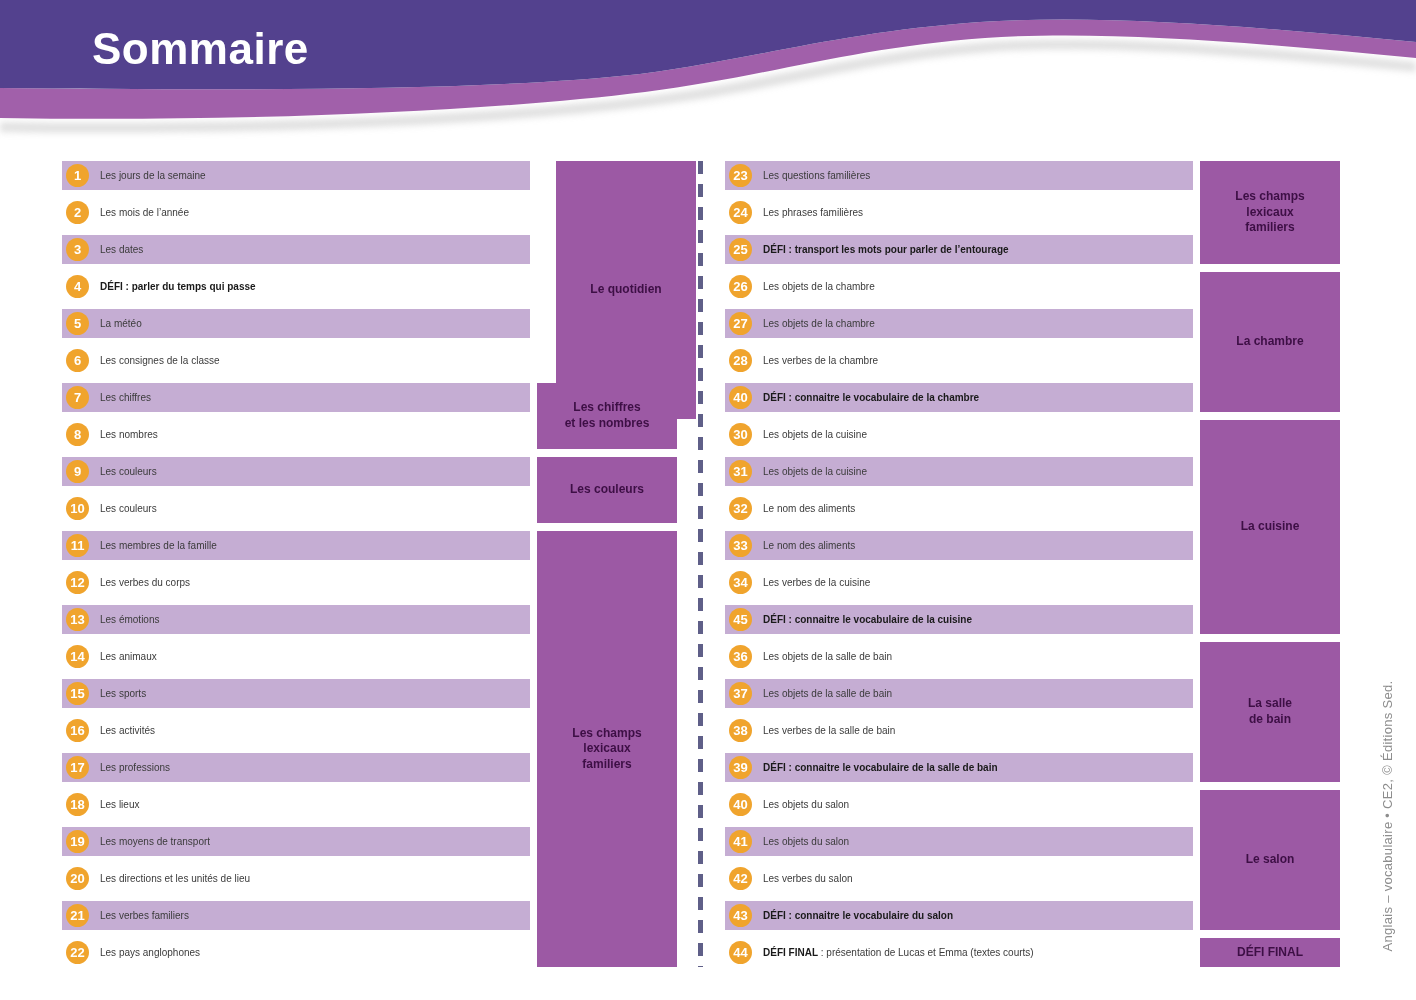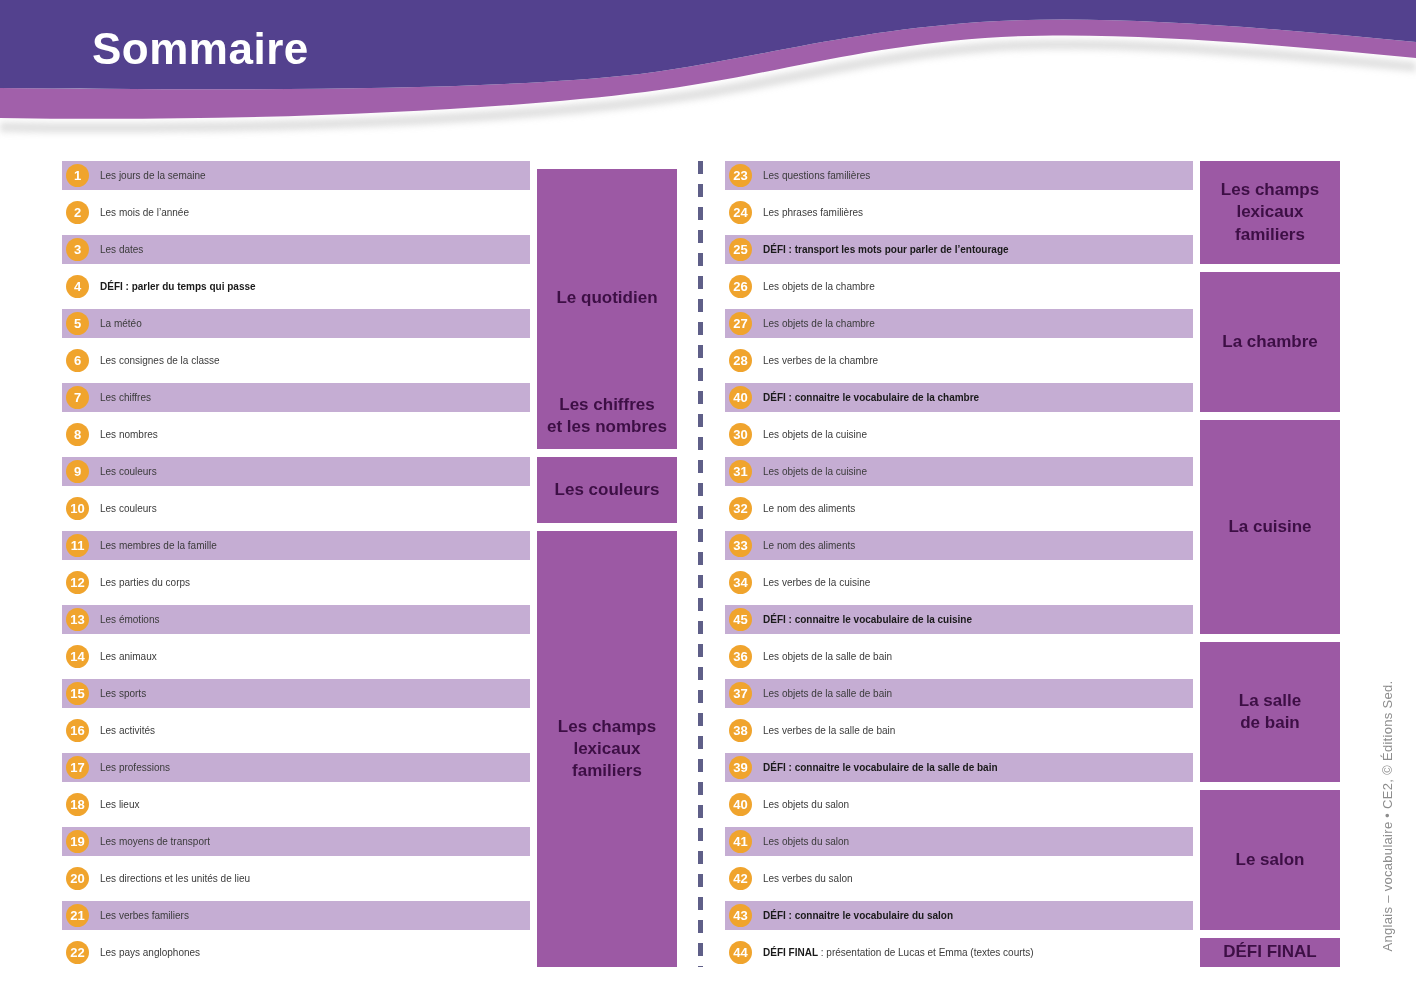--- a/index.html
+++ b/index.html
@@ -27,21 +27,21 @@
   .item-label{
     margin-left:11px;font-size:10px;color:#3b3b3b;white-space:nowrap;
   }
   .row.bold .item-label{font-weight:bold;color:#1a1a1a;}
   .item-label b{font-weight:bold;color:#1a1a1a;}
   .cat{
     position:absolute;left:475px;width:140px;background:#9c59a4;
     display:flex;align-items:center;justify-content:center;text-align:center;
   }
   .cat .cat-label{
-    color:#3d0f45;font-weight:bold;font-size:17px;line-height:1.3;
+    color:#3d0f45;font-weight:bold;font-size:12px;line-height:1.3;
     white-space:pre-line;
   }
   .divider{
     position:absolute;left:698px;top:161px;width:5px;height:806px;
     background:repeating-linear-gradient(to bottom,#5f5f88 0 13px,transparent 13px 23px);
   }
   .side-caption{
     position:absolute;left:1387px;top:816px;
     transform:translate(-50%,-50%) rotate(-90deg);
     white-space:nowrap;color:#8d8d8d;font-size:13px;letter-spacing:.3px;
@@ -106,21 +106,21 @@
         <div class="row">
           <span class="badge">10</span>
           <span class="item-label">Les couleurs</span>
         </div>
         <div class="row hl">
           <span class="badge">11</span>
           <span class="item-label">Les membres de la famille</span>
         </div>
         <div class="row">
           <span class="badge">12</span>
-          <span class="item-label">Les parties du corps</span>
+          <span class="item-label">Les verbes du corps</span>
         </div>
         <div class="row hl">
           <span class="badge">13</span>
           <span class="item-label">Les émotions</span>
         </div>
         <div class="row">
           <span class="badge">14</span>
           <span class="item-label">Les animaux</span>
         </div>
         <div class="row hl">
@@ -149,21 +149,21 @@
         </div>
         <div class="row hl">
           <span class="badge">21</span>
           <span class="item-label">Les verbes familiers</span>
         </div>
         <div class="row">
           <span class="badge">22</span>
           <span class="item-label">Les pays anglophones</span>
         </div>
       </div>
-  <div class="cat" style="top: 8px; height: 258px;">
+  <div class="cat" style="top: 0px; height: 258px; margin-left: 19px;">
         <span class="cat-label">Le quotidien</span>
       </div>
       <div class="cat" style="top: 222px; height: 66px;">
         <span class="cat-label">Les chiffres
 et les nombres</span>
       </div>
       <div class="cat" style="top: 296px; height: 66px;">
         <span class="cat-label">Les couleurs</span>
       </div>
       <div class="cat" style="top: 370px; height: 436px;">

